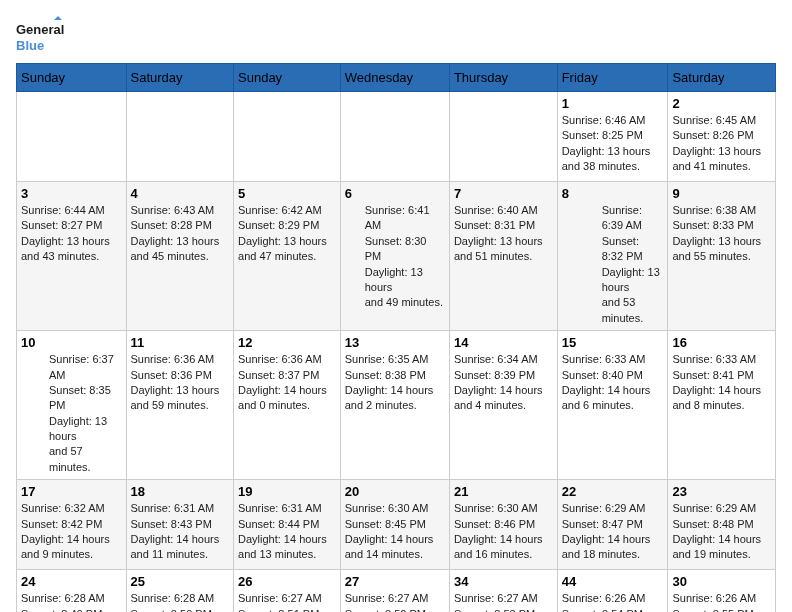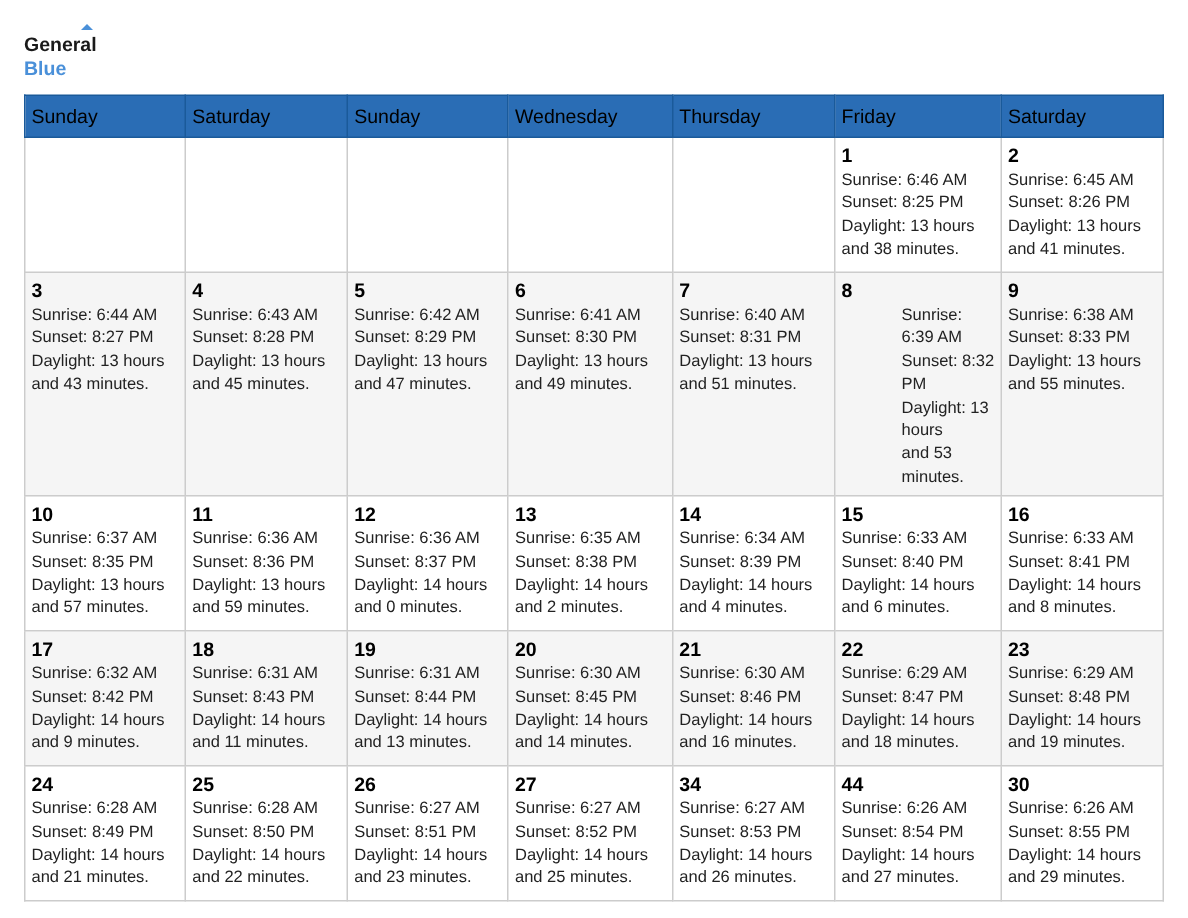--- a/index.html
+++ b/index.html
@@ -141,21 +141,21 @@
         </td>
         <td>
           <span class="day-num">5</span>
           <div class="day-info" style="white-space: pre-line;">Sunrise: 6:42 AM
 Sunset: 8:29 PM
 Daylight: 13 hours
 and 47 minutes.</div>
         </td>
         <td>
           <span class="day-num">6</span>
-          <div class="day-info" style="white-space: pre-line;">Sunrise: 6:41 AM
+          <div class="day-info" style="white-space: pre-line; margin-left: 20px;">Sunrise: 6:41 AM
 Sunset: 8:30 PM
 Daylight: 13 hours
 and 49 minutes.</div>
         </td>
         <td>
           <span class="day-num">7</span>
           <div class="day-info" style="white-space: pre-line;">Sunrise: 6:40 AM
 Sunset: 8:31 PM
 Daylight: 13 hours
 and 51 minutes.</div>
@@ -171,21 +171,21 @@
           <span class="day-num">9</span>
           <div class="day-info" style="white-space: pre-line;">Sunrise: 6:38 AM
 Sunset: 8:33 PM
 Daylight: 13 hours
 and 55 minutes.</div>
         </td>
       </tr>
       <tr>
         <td>
           <span class="day-num">10</span>
-          <div class="day-info" style="white-space: pre-line;">Sunrise: 6:37 AM
+          <div class="day-info" style="white-space: pre-line; margin-left: 28px;">Sunrise: 6:37 AM
 Sunset: 8:35 PM
 Daylight: 13 hours
 and 57 minutes.</div>
         </td>
         <td>
           <span class="day-num">11</span>
           <div class="day-info" style="white-space: pre-line;">Sunrise: 6:36 AM
 Sunset: 8:36 PM
 Daylight: 13 hours
 and 59 minutes.</div>

